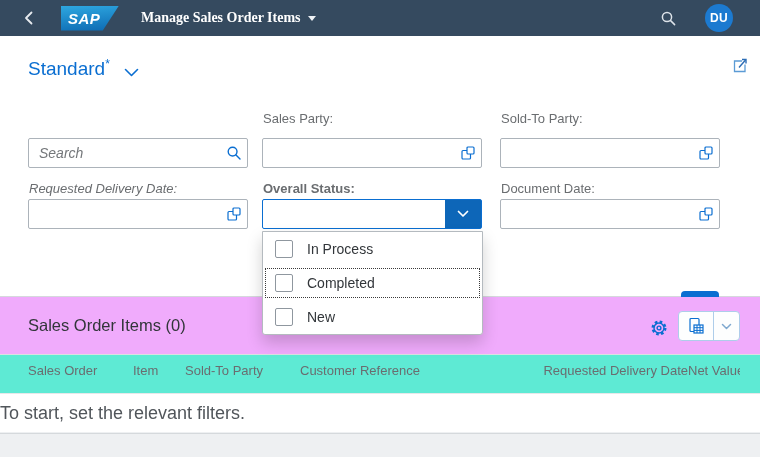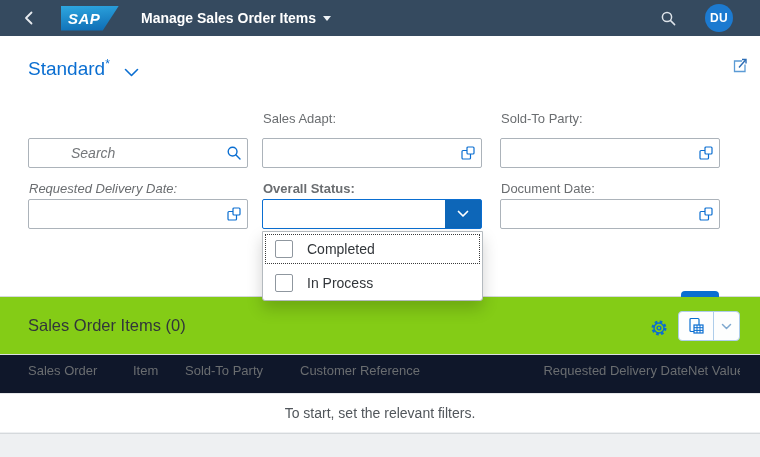--- a/index.html
+++ b/index.html
@@ -19,21 +19,21 @@
   }
   .shell-back{width:24px;height:24px;display:flex;align-items:center;justify-content:center;cursor:pointer;background:none;border:none;padding:0;}
   .sap-logo{
     margin-left:21px;width:58px;height:25px;
     background:linear-gradient(175deg,#2ea7e0 0%,#0c69b2 100%);
     clip-path:polygon(0 0,100% 0,72% 100%,0 100%);
     display:flex;align-items:center;color:#fff;font-weight:bold;
     font-style:italic;font-size:15px;padding-left:7px;box-sizing:border-box;
     letter-spacing:.5px;
   }
-  .shell-title{margin-left:22px;color:#fff;font-size:14px;font-weight:bold;display:flex;align-items:center;gap:7px;cursor:pointer;}
+  .shell-title{margin-left:22px;color:#fff;font-size:14px;font-weight:bold;display:flex;align-items:center;gap:7px;cursor:pointer;font-family:Liberation Serif, serif;}
   .shell-title .caret{width:0;height:0;border-left:4.5px solid transparent;border-right:4.5px solid transparent;border-top:5px solid #eef2f6;}
   .shell-spacer{flex:1;}
   .shell-search{width:24px;height:24px;display:flex;align-items:center;justify-content:center;cursor:pointer;background:none;border:none;padding:0;margin-right:18px;}
   .avatar{
     width:28px;height:28px;border-radius:50%;background:#1c7ad0;
     color:#fff;font-size:12px;font-weight:bold;display:flex;
     align-items:center;justify-content:center;cursor:pointer;border:none;letter-spacing:.3px;margin-left:7px;
   }
 
   
@@ -44,21 +44,21 @@
   .variant{position:absolute;left:28px;top:21px;display:flex;align-items:center;gap:14px;cursor:pointer;}
   .variant-title{color:#0a6ed1;font-size:19px;}
   .variant-title sup{font-size:12px;color:#0a6ed1;}
   .variant-chevron{margin-top:8px;}
   .share-btn{position:absolute;right:8px;top:16px;width:26px;height:26px;display:flex;align-items:center;justify-content:center;background:none;border:none;cursor:pointer;padding:0;}
 
   .flabel{position:absolute;font-size:13px;color:#6a6d70;}
   .finput{
     position:absolute;width:220px;height:30px;box-sizing:border-box;
     border:1px solid #acb3ba;border-radius:2px;background:#fff;
-    display:flex;align-items:center;padding-left:32px;
+    display:flex;align-items:center;
   }
   .finput input{
     flex:1;border:none;outline:none;background:transparent;
     font-family:"Liberation Sans",sans-serif;font-size:14px;color:#32363a;
     padding:0 4px 0 10px;min-width:0;
   }
   .finput input::placeholder{font-style:italic;color:#74777a;}
   .finput .end-icon{width:26px;height:28px;display:flex;align-items:center;justify-content:center;cursor:pointer;flex:none;}
 
   .combo{
@@ -94,47 +94,47 @@
     width:16px;height:16px;border:1px solid #8f979f;border-radius:2px;
     background:#fff;flex:none;
   }
   .opt .opt-label{font-size:14px;color:#32363a;}
 
   
   .table-block{
     position:absolute;top:297px;left:0;right:0;height:136px;z-index:2;
     border-bottom:1px solid #d5d9dc;box-sizing:content-box;
   }
-  .tbl-toolbar{position:relative;height:57px;background:#84cc16;text-decoration:underline;}
+  .tbl-toolbar{position:relative;height:57px;background:#f0abfc;text-decoration:underline;}
   .tbl-title{position:absolute;left:28px;top:19px;font-size:16.5px;color:#32363a;}
   .tbl-settings{position:absolute;left:648px;top:20px;width:22px;height:22px;display:flex;align-items:center;justify-content:center;background:none;border:none;cursor:pointer;padding:0;}
   .split-btn{
     position:absolute;left:678px;top:14px;width:62px;height:30px;
     border:1px solid #aecdea;border-radius:4px;background:#fdfefe;
     display:flex;box-sizing:border-box;overflow:hidden;
   }
   .split-main{flex:1;display:flex;align-items:center;justify-content:center;border:none;background:none;cursor:pointer;border-right:1px solid #aecdea;padding:0;}
   .split-arrow{width:25px;display:flex;align-items:center;justify-content:center;border:none;background:none;cursor:pointer;padding:0;}
 
   .tbl-header{
-    height:40px;background:#0f172a;border-top:1px solid #dcdfe2;border-bottom:1px solid #e6e8ea;
+    height:40px;background:#5eead4;border-top:1px solid #dcdfe2;border-bottom:1px solid #e6e8ea;
     display:flex;align-items:center;padding:0 20px 8px 28px;box-sizing:border-box;
     font-size:13px;color:#6a6d70;
   }
   .th{white-space:nowrap;overflow:hidden;}
   .th.c1{width:105px;}
   .th.c2{width:52px;}
   .th.c3{width:115px;}
   .th.c4{width:218px;}
   .th.c5{width:170px;text-align:right;}
   .th.c6{flex:1;text-align:right;}
 
   .tbl-empty{
-    height:38px;background:#fff;display:flex;align-items:center;justify-content:center;
-    font-size:14px;color:#51565b;
+    height:38px;background:#fff;display:flex;align-items:center;justify-content:flex-start;
+    font-size:18px;color:#51565b;
   }
 </style>
 </head>
 <body>
 
 <div class="screen">
 
   <div class="shell">
     <button class="shell-back">
       <svg width="11" height="14" viewBox="0 0 11 14">
@@ -180,21 +180,21 @@
     <div class="finput" style="left:28px;top:102px;">
       <input type="text" placeholder="Search" style="">
       <span class="end-icon">
         <svg width="16" height="16" viewBox="0 0 16 16">
           <circle cx="6.6" cy="6.6" r="4.4" fill="none" stroke="#0a6ed1" stroke-width="1.4"></circle>
           <line x1="10" y1="10" x2="14" y2="14" stroke="#0a6ed1" stroke-width="1.4" stroke-linecap="round"></line>
         </svg>
       </span>
     </div>
 
-    <span class="flabel" style="left:263px;top:75px;">Sales Adapt:</span>
+    <span class="flabel" style="left:263px;top:75px;">Sales Party:</span>
     <div class="finput" style="left:262px;top:102px;">
       <input type="text" style="">
       <span class="end-icon">
         <svg width="14" height="14" viewBox="0 0 14 14">
           <rect x="1" y="4.5" width="8.5" height="8.5" rx="1" fill="none" stroke="#0a6ed1" stroke-width="1.2"></rect>
           <rect x="6" y="1" width="7" height="7" rx="1" fill="#fff" stroke="#0a6ed1" stroke-width="1.2"></rect>
         </svg>
       </span>
     </div>
 
@@ -239,27 +239,31 @@
           <rect x="6" y="1" width="7" height="7" rx="1" fill="#fff" stroke="#0a6ed1" stroke-width="1.2"></rect>
         </svg>
       </span>
     </div>
 
     <button class="adapt-link">Adapt Filters</button>
     <button class="go-btn">Go</button>
   </div>
 
   <div class="popover">
+    <div class="opt">
+      <span class="cbx"></span>
+      <span class="opt-label">In Process</span>
+    </div>
     <div class="opt focused">
       <span class="cbx"></span>
       <span class="opt-label">Completed</span>
     </div>
     <div class="opt">
       <span class="cbx"></span>
-      <span class="opt-label">In Process</span>
+      <span class="opt-label">New</span>
     </div>
   </div>
 
   <div class="table-block">
     <div class="tbl-toolbar">
       <span class="tbl-title">Sales Order Items (0)</span>
       <button class="tbl-settings">
         <svg width="18" height="18" viewBox="0 0 18 18">
           <circle cx="9" cy="9" r="6" fill="none" stroke="#0a6ed1" stroke-width="3" stroke-dasharray="2.5 2.2"></circle>
           <circle cx="9" cy="9" r="5" fill="none" stroke="#0a6ed1" stroke-width="1.4"></circle>

